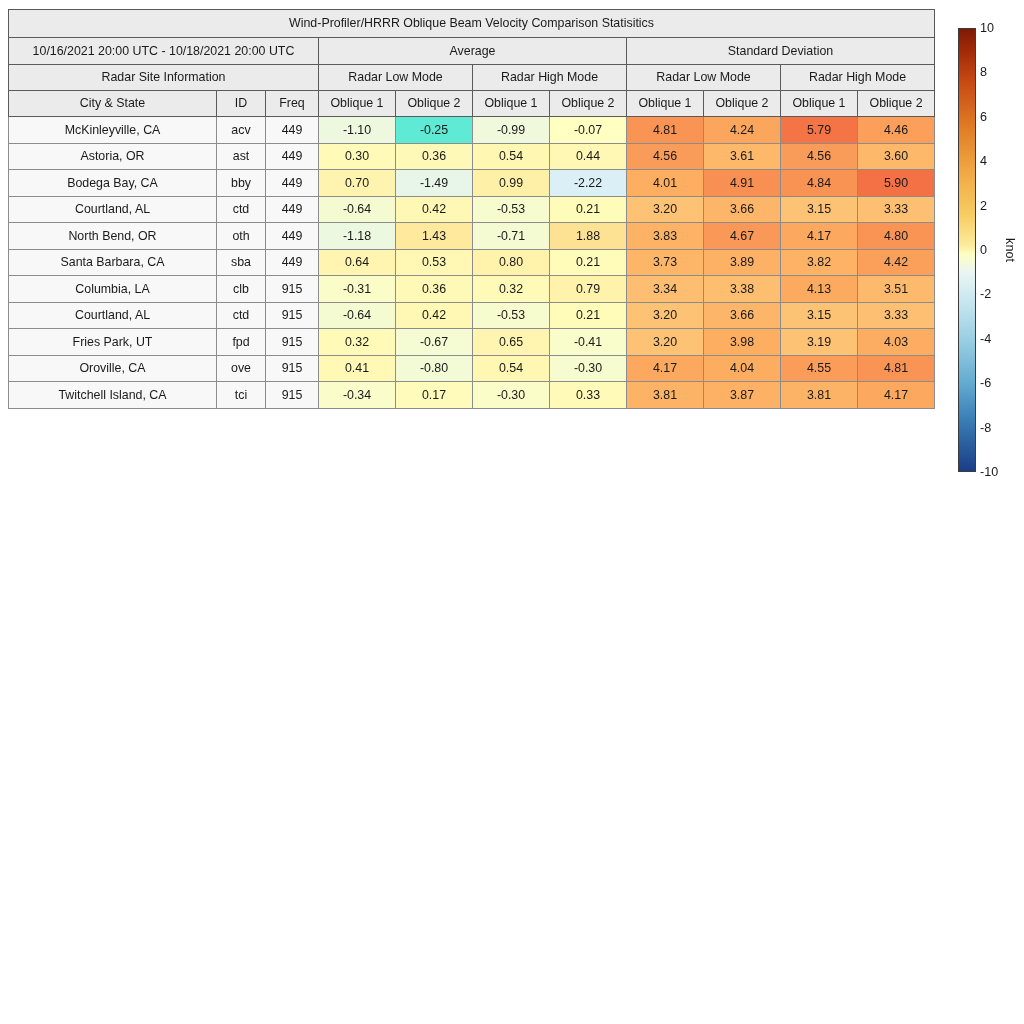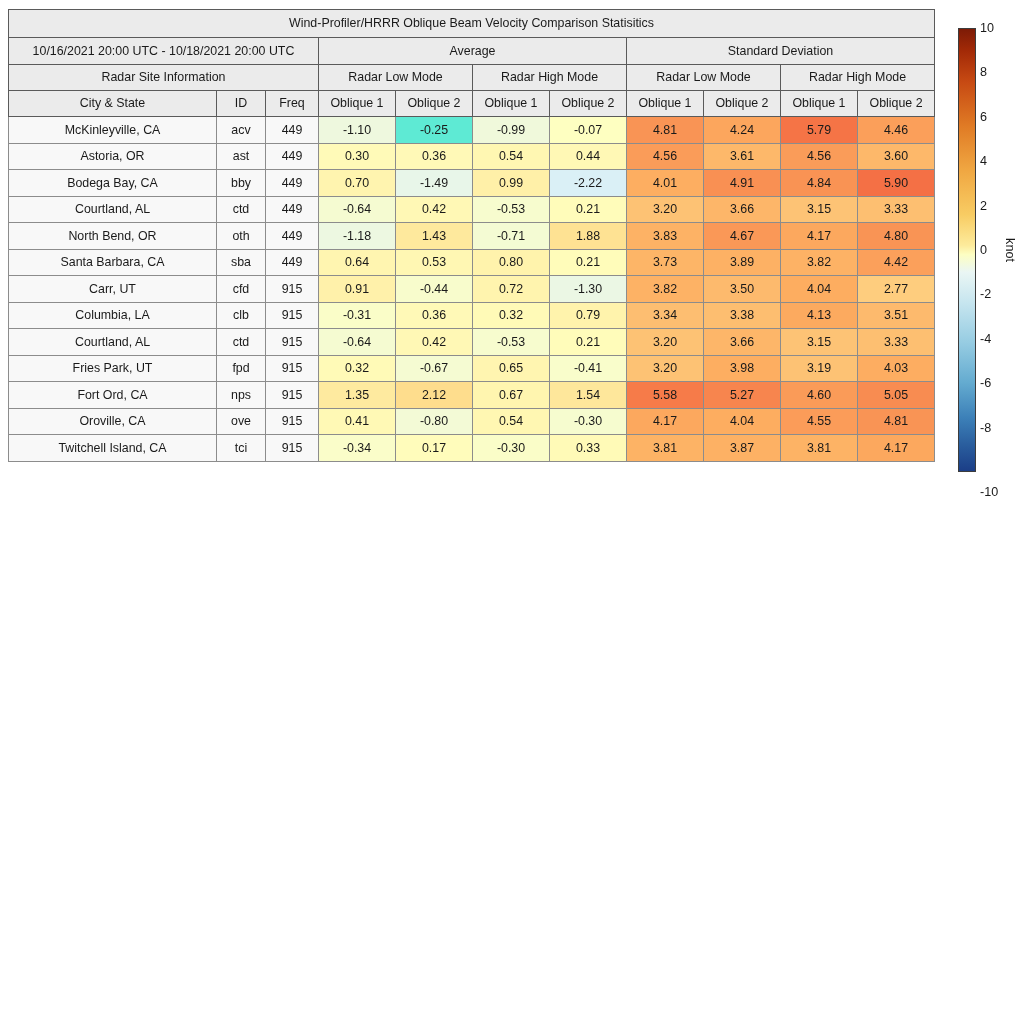--- a/index.html
+++ b/index.html
@@ -260,33 +260,20 @@
             <td class="num" style="background:rgb(255,245,176)">0.64</td>
             <td class="num" style="background:rgb(255,247,179)">0.53</td>
             <td class="num" style="background:rgb(255,243,172)">0.80</td>
             <td class="num" style="background:rgb(255,252,186)">0.21</td>
             <td class="num" style="background:rgb(253,181,103)">3.73</td>
             <td class="num" style="background:rgb(253,177,100)">3.89</td>
             <td class="num" style="background:rgb(253,178,101)">3.82</td>
             <td class="num" style="background:rgb(251,160,91)">4.42</td>
           </tr>
           <tr class="data-row">
-            <td class="site-name">Carr, UT</td>
-            <td class="site-id">cfd</td>
-            <td class="site-freq">915</td>
-            <td class="num" style="background:rgb(255,241,170)">0.91</td>
-            <td class="num" style="background:rgb(248,252,204)">-0.44</td>
-            <td class="num" style="background:rgb(255,244,174)">0.72</td>
-            <td class="num" style="background:rgb(235,247,228)">-1.30</td>
-            <td class="num" style="background:rgb(253,178,101)">3.82</td>
-            <td class="num" style="background:rgb(253,186,109)">3.50</td>
-            <td class="num" style="background:rgb(253,173,96)">4.04</td>
-            <td class="num" style="background:rgb(254,205,126)">2.77</td>
-          </tr>
-          <tr class="data-row">
             <td class="site-name">Columbia, LA</td>
             <td class="site-id">clb</td>
             <td class="site-freq">915</td>
             <td class="num" style="background:rgb(250,253,200)">-0.31</td>
             <td class="num" style="background:rgb(255,249,183)">0.36</td>
             <td class="num" style="background:rgb(255,250,183)">0.32</td>
             <td class="num" style="background:rgb(255,243,172)">0.79</td>
             <td class="num" style="background:rgb(253,190,113)">3.34</td>
             <td class="num" style="background:rgb(253,190,112)">3.38</td>
             <td class="num" style="background:rgb(252,170,95)">4.13</td>
@@ -310,33 +297,20 @@
             <td class="site-id">fpd</td>
             <td class="site-freq">915</td>
             <td class="num" style="background:rgb(255,250,183)">0.32</td>
             <td class="num" style="background:rgb(245,251,210)">-0.67</td>
             <td class="num" style="background:rgb(255,245,176)">0.65</td>
             <td class="num" style="background:rgb(249,253,203)">-0.41</td>
             <td class="num" style="background:rgb(253,194,116)">3.20</td>
             <td class="num" style="background:rgb(253,174,97)">3.98</td>
             <td class="num" style="background:rgb(253,194,116)">3.19</td>
             <td class="num" style="background:rgb(253,173,97)">4.03</td>
-          </tr>
-          <tr class="data-row">
-            <td class="site-name">Fort Ord, CA</td>
-            <td class="site-id">nps</td>
-            <td class="site-freq">915</td>
-            <td class="num" style="background:rgb(254,234,159)">1.35</td>
-            <td class="num" style="background:rgb(254,221,141)">2.12</td>
-            <td class="num" style="background:rgb(255,245,175)">0.67</td>
-            <td class="num" style="background:rgb(254,231,155)">1.54</td>
-            <td class="num" style="background:rgb(246,123,73)">5.58</td>
-            <td class="num" style="background:rgb(247,133,78)">5.27</td>
-            <td class="num" style="background:rgb(250,155,88)">4.60</td>
-            <td class="num" style="background:rgb(248,140,81)">5.05</td>
           </tr>
           <tr class="data-row">
             <td class="site-name">Oroville, CA</td>
             <td class="site-id">ove</td>
             <td class="site-freq">915</td>
             <td class="num" style="background:rgb(255,249,181)">0.41</td>
             <td class="num" style="background:rgb(243,250,214)">-0.80</td>
             <td class="num" style="background:rgb(255,247,178)">0.54</td>
             <td class="num" style="background:rgb(246,252,207)">-0.30</td>
             <td class="num" style="background:rgb(252,168,94)">4.17</td>
@@ -367,18 +341,18 @@
         <div class="cbar-tick" style="top:0.0px">10</div>
         <div class="cbar-tick" style="top:44.4px">8</div>
         <div class="cbar-tick" style="top:88.8px">6</div>
         <div class="cbar-tick" style="top:133.2px">4</div>
         <div class="cbar-tick" style="top:177.6px">2</div>
         <div class="cbar-tick" style="top:222.0px">0</div>
         <div class="cbar-tick" style="top:266.4px">-2</div>
         <div class="cbar-tick" style="top:310.8px">-4</div>
         <div class="cbar-tick" style="top:355.2px">-6</div>
         <div class="cbar-tick" style="top:399.6px">-8</div>
-        <div class="cbar-tick" style="top:464px">-10</div>
+        <div class="cbar-tick" style="top:444.0px">-10</div>
       </div>
     <div class="cbar-label">knot</div>
   </div>
 
 </div>
 
 </body></html>

